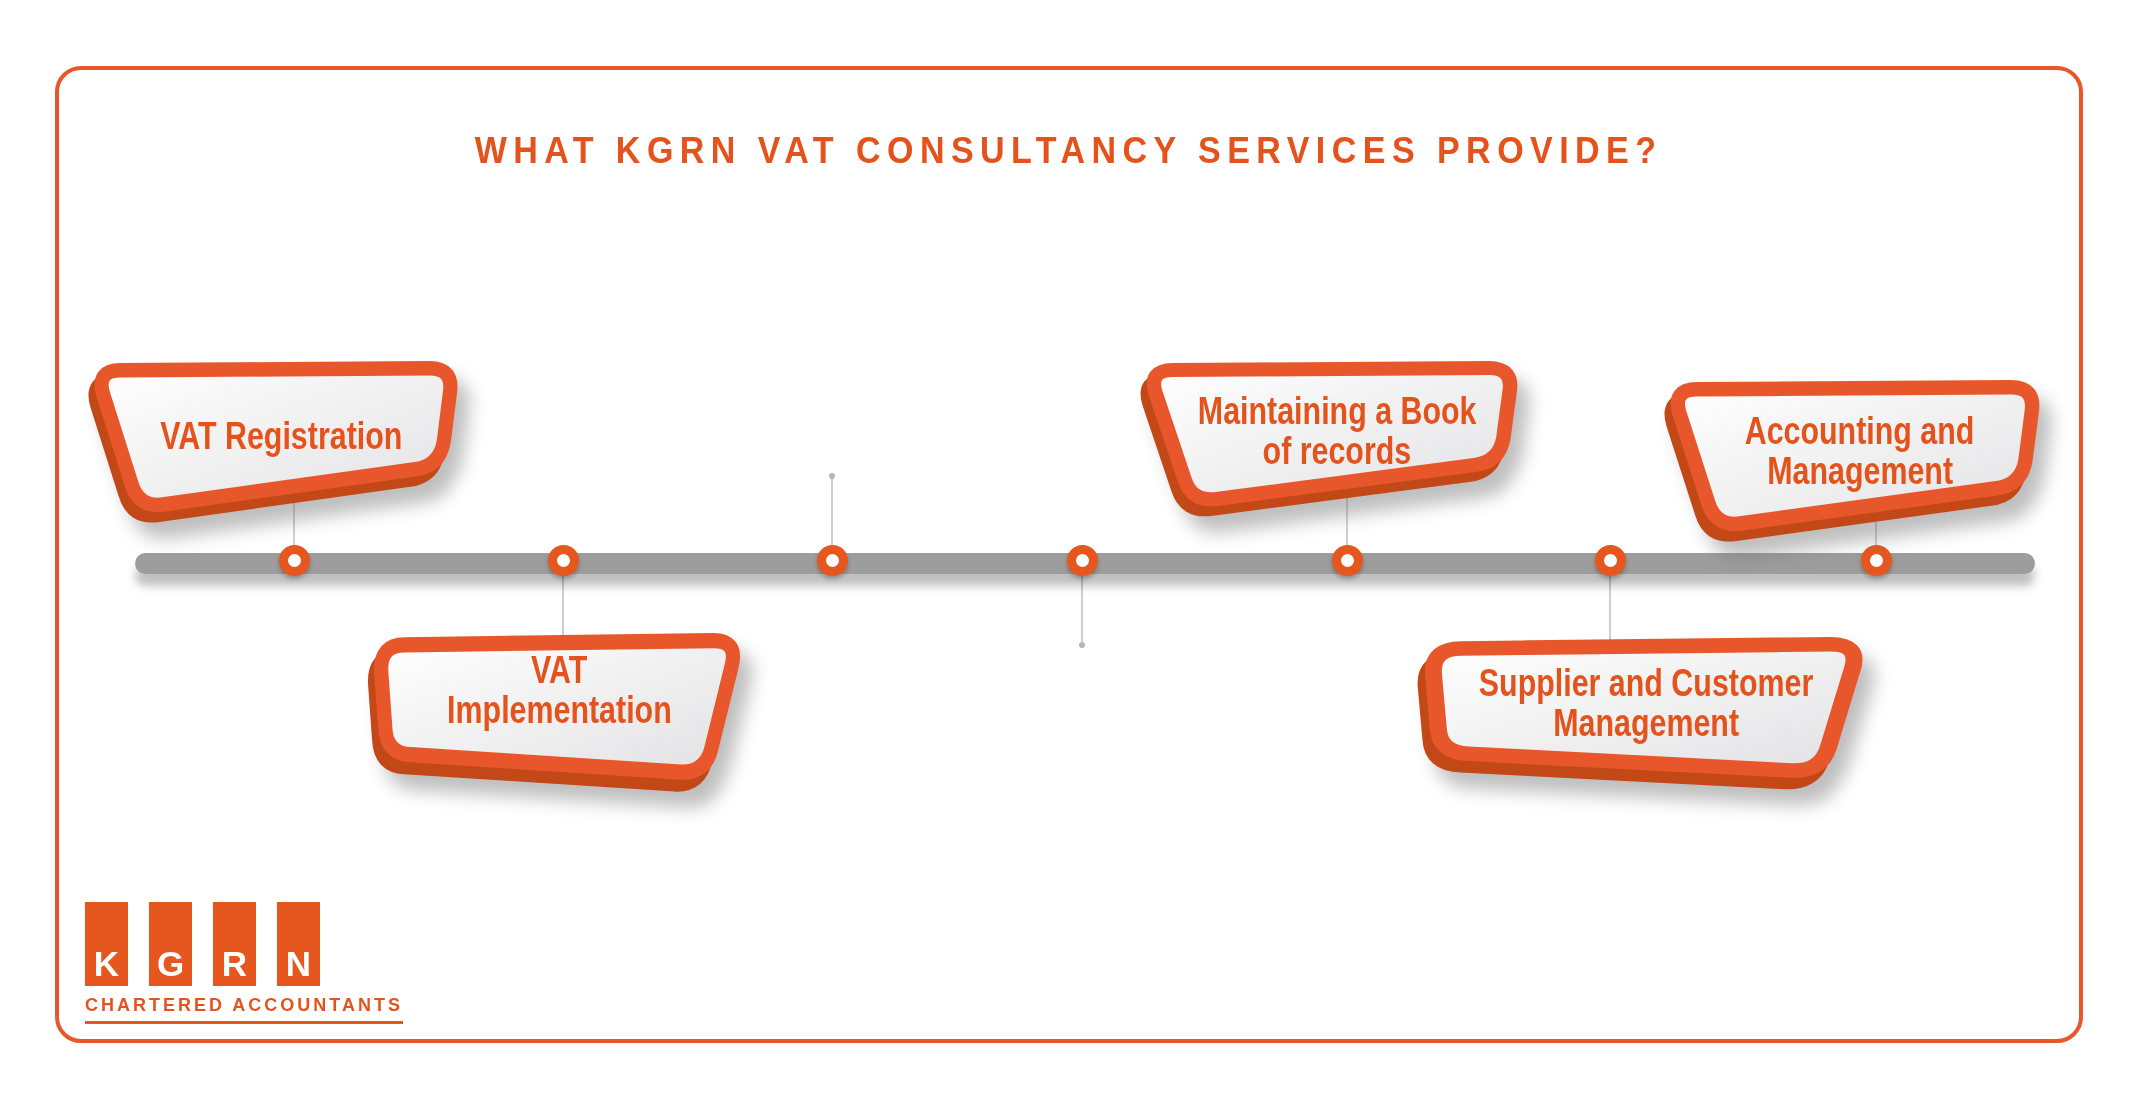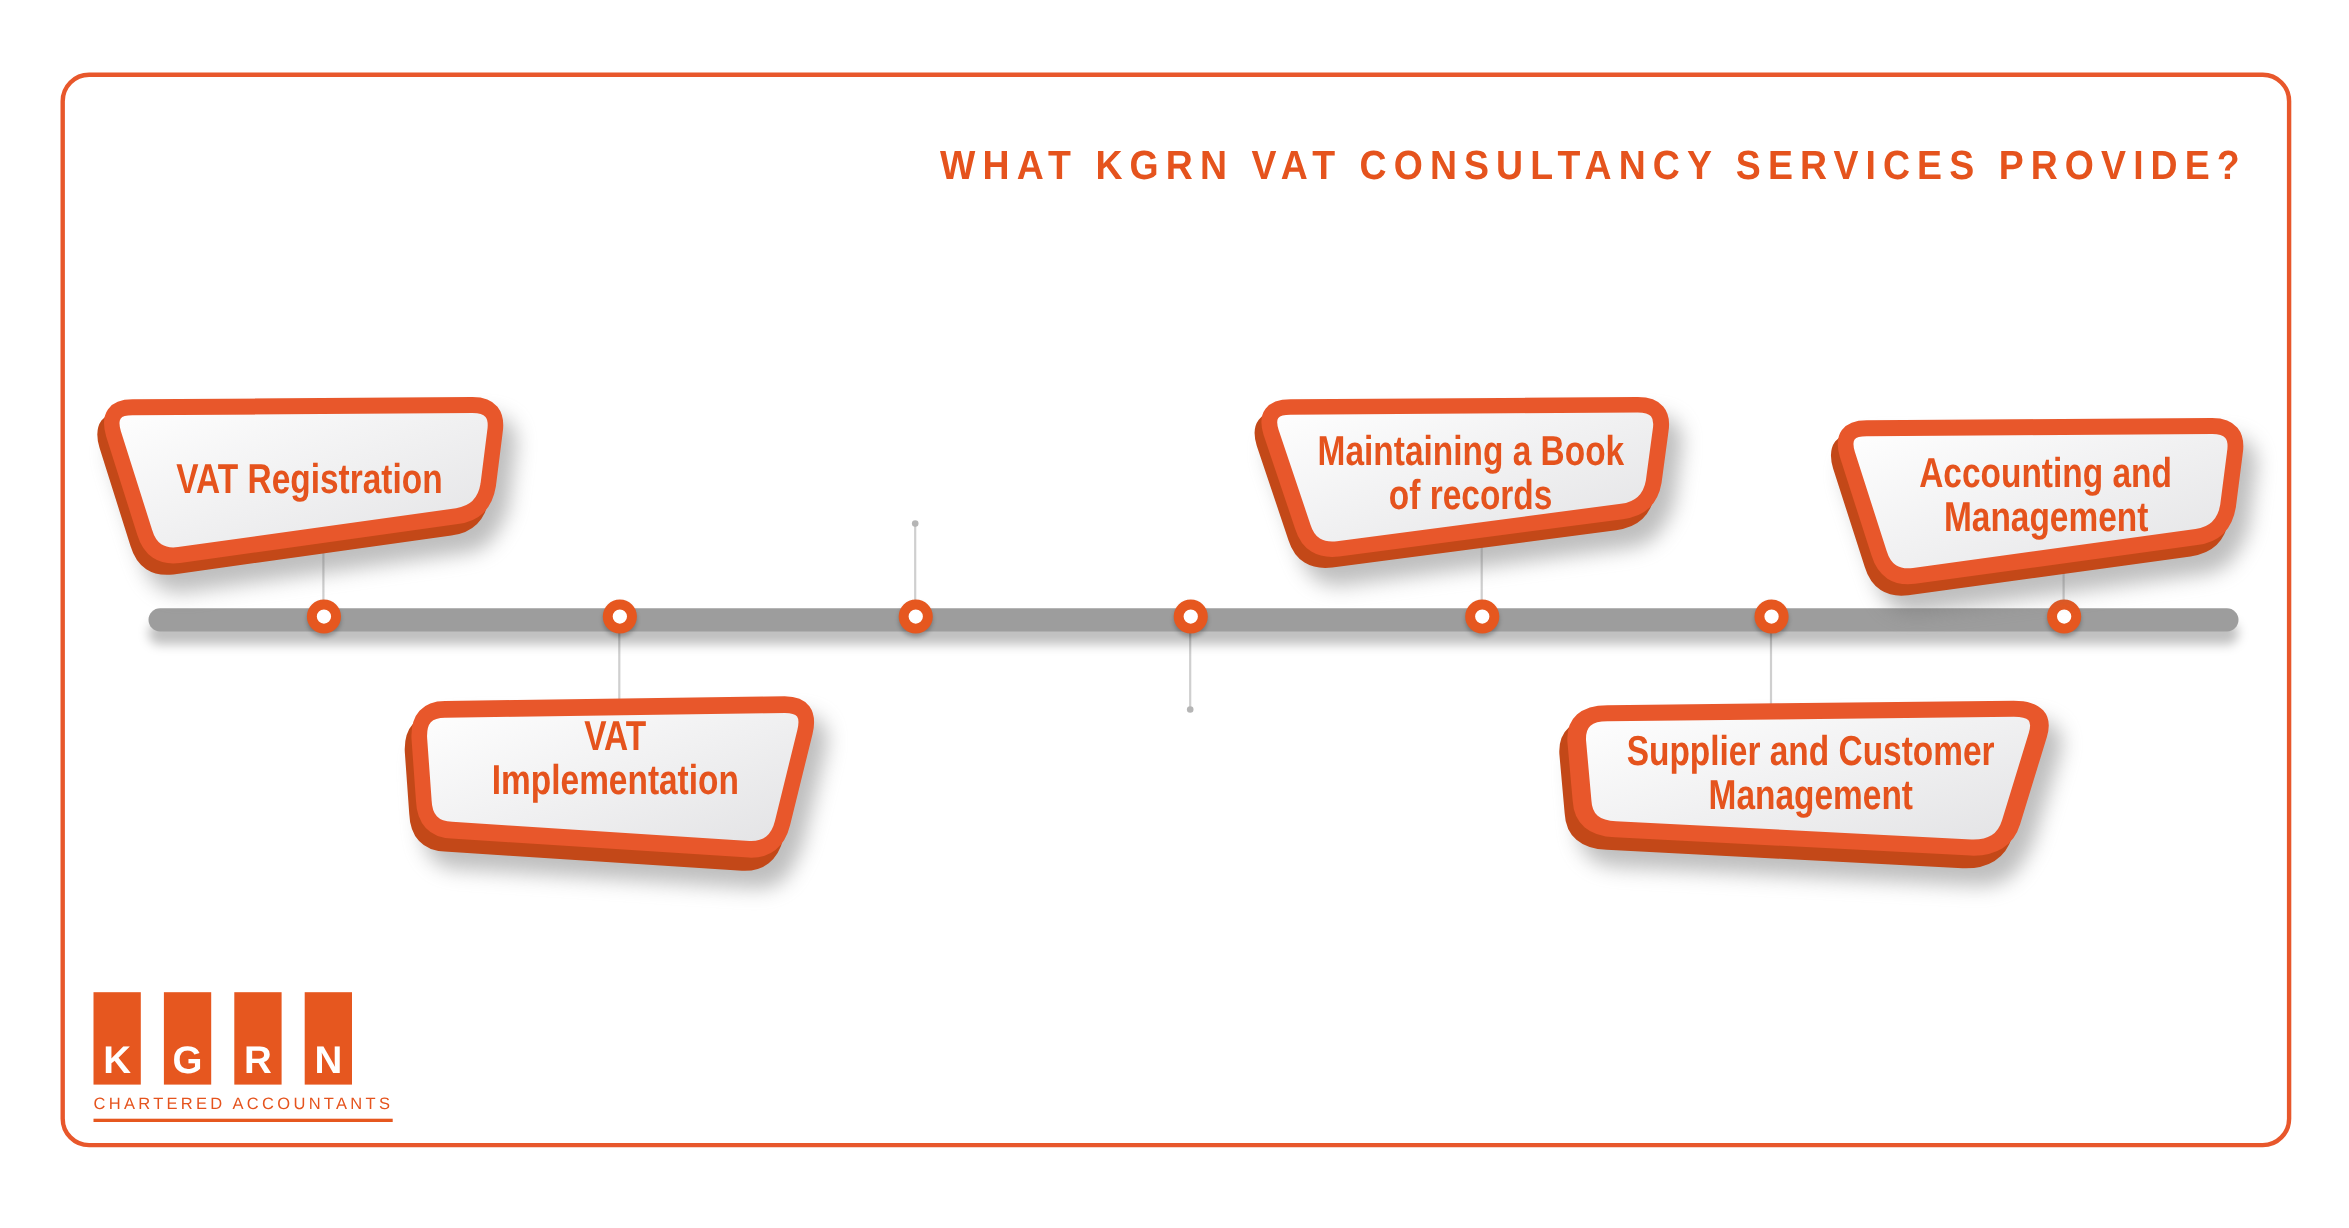--- a/index.html
+++ b/index.html
@@ -7,21 +7,21 @@
     position:relative;width:2135px;height:1116px;background:#ffffff;overflow:hidden;
     font-family:"Liberation Sans", sans-serif;
   }
   
   .frame{
     position:absolute;left:55px;top:66px;width:2028px;height:977px;
     border:4px solid #E8572B;border-radius:26px;box-sizing:border-box;
   }
   
   .title{
-    position:absolute;left:66px;top:130px;width:2028px;margin:0;text-align:right;
+    position:absolute;left:55px;top:130px;width:2028px;margin:0;text-align:center;
     font-size:37px;font-weight:800;letter-spacing:7px;color:#E5531D;
   }
   .title-inner{display:inline-block;transform:scaleX(0.92);transform-origin:center;white-space:nowrap;}
   
   .bar{
     position:absolute;left:135px;top:553px;width:1900px;height:21px;border-radius:11px;
     background:#9D9D9D;box-shadow:0 12px 10px rgba(0,0,0,0.25);z-index:2;
   }
   .node{
     position:absolute;top:545px;width:31px;height:31px;border-radius:50%;box-sizing:border-box;
@@ -52,21 +52,21 @@
   .banner.top .banner-label{padding-left:12px;}
   
   .logo{position:absolute;left:85px;top:902px;z-index:2;}
   .logo-squares{display:flex;gap:21px;}
   .logo-square{
     width:43px;height:84px;background:#E6571F;display:flex;align-items:flex-end;justify-content:center;
     padding-bottom:5px;box-sizing:border-box;
   }
   .logo-letter{color:#ffffff;font-weight:800;font-size:35px;line-height:1;}
   .logo-tagline{
-    margin-top:9px;display:inline-block;color:#E5531D;font-weight:400;font-size:15px;letter-spacing:3px;
+    margin-top:9px;display:inline-block;color:#E5531D;font-weight:700;font-size:18px;letter-spacing:3px;
     border-bottom:3px solid #E6571F;padding-bottom:5px;white-space:nowrap;
   }
 </style>
 </head>
 <body>
 
 <svg width="0" height="0" style="position:absolute" aria-hidden="true">
   <defs>
     <linearGradient id="bannerGrad" x1="0" y1="0" x2="1" y2="1">
       <stop offset="0" stop-color="#FFFFFF"></stop>

